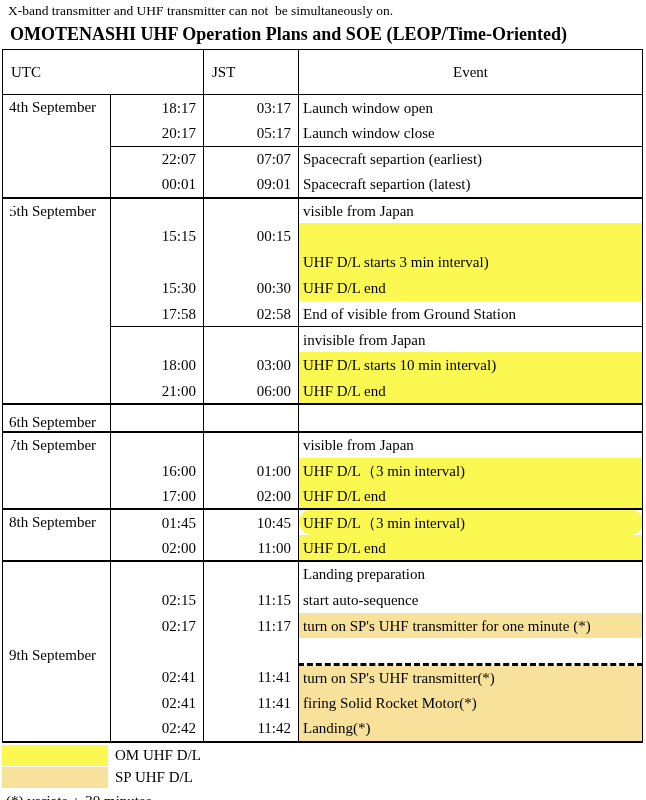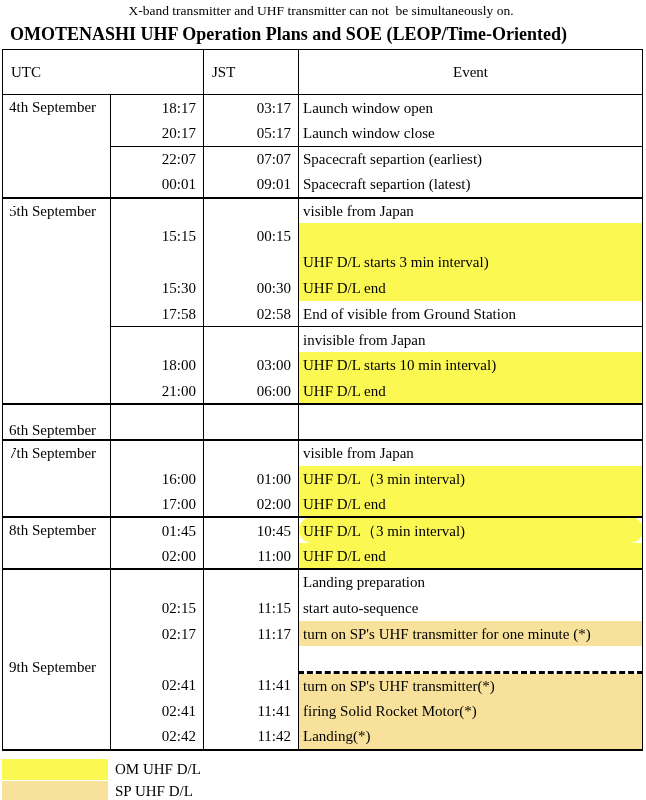--- a/index.html
+++ b/index.html
@@ -9,21 +9,20 @@
     color: #000;
     overflow: hidden;
   }
   .page { padding: 2px 0 0 2px; }
 
   .note {
     font-size: 13.5px;
     line-height: 16px;
     margin: 1px 12px 0 6px;
     white-space: pre-wrap;
-    text-align: center;
   }
   .title {
     font-size: 18px;
     font-weight: bold;
     line-height: 22px;
     margin: 4px 0 4px 8px;
   }
 
   table.sched {
     border-collapse: collapse;
@@ -42,33 +41,33 @@
   }
   thead tr { height: 45px; }
   tbody tr { height: 25.8px; }
 
   thead th { border-bottom: 1px solid #000; }
   th.h-utc { text-align: left; padding-left: 8px; }
   th.h-jst { text-align: left; padding-left: 8px; border-left: 1px solid #000; }
   th.h-event { text-align: center; border-left: 1px solid #000; }
 
   td.date { vertical-align: top; padding: 3px 0 0 6px; }
-  td.date.mid { vertical-align: middle; padding-top: 16px; }
+  td.date.mid { vertical-align: middle; padding-top: 8px; }
   td.t { text-align: right; padding-right: 7px; border-left: 1px solid #000; }
   td.e { text-align: left; padding-left: 4px; border-left: 1px solid #000; }
 
   tr.sec > td { border-top: 2px solid #000; border-radius: 29px; }
   td.sepb { border-bottom: 1px solid #000; }
 
   td.om { background: var(--om, #fcf852); }
   td.sp { background: var(--sp, #f8e29b); }
   td.tall { vertical-align: bottom; padding-bottom: 4px; }
   td.dash { border-top: 3px dashed #000; }
 
-  .legend { margin: 8px 0 0 0; }
+  .legend { margin: 2px 0 0 0; }
   .legend-row { display: flex; align-items: center; height: 22px; }
   .swatch { width: 106px; height: 21px; flex: 0 0 auto; }
   .swatch.om-s { background: var(--om, #fcf852); }
   .swatch.sp-s { background: var(--sp, #f8e29b); }
   .legend-label { font-size: 15px; margin-left: 7px; }
   .footnote { font-size: 15px; margin: 4px 0 0 4px; }
 </style>
 </head>
 <body>
 

